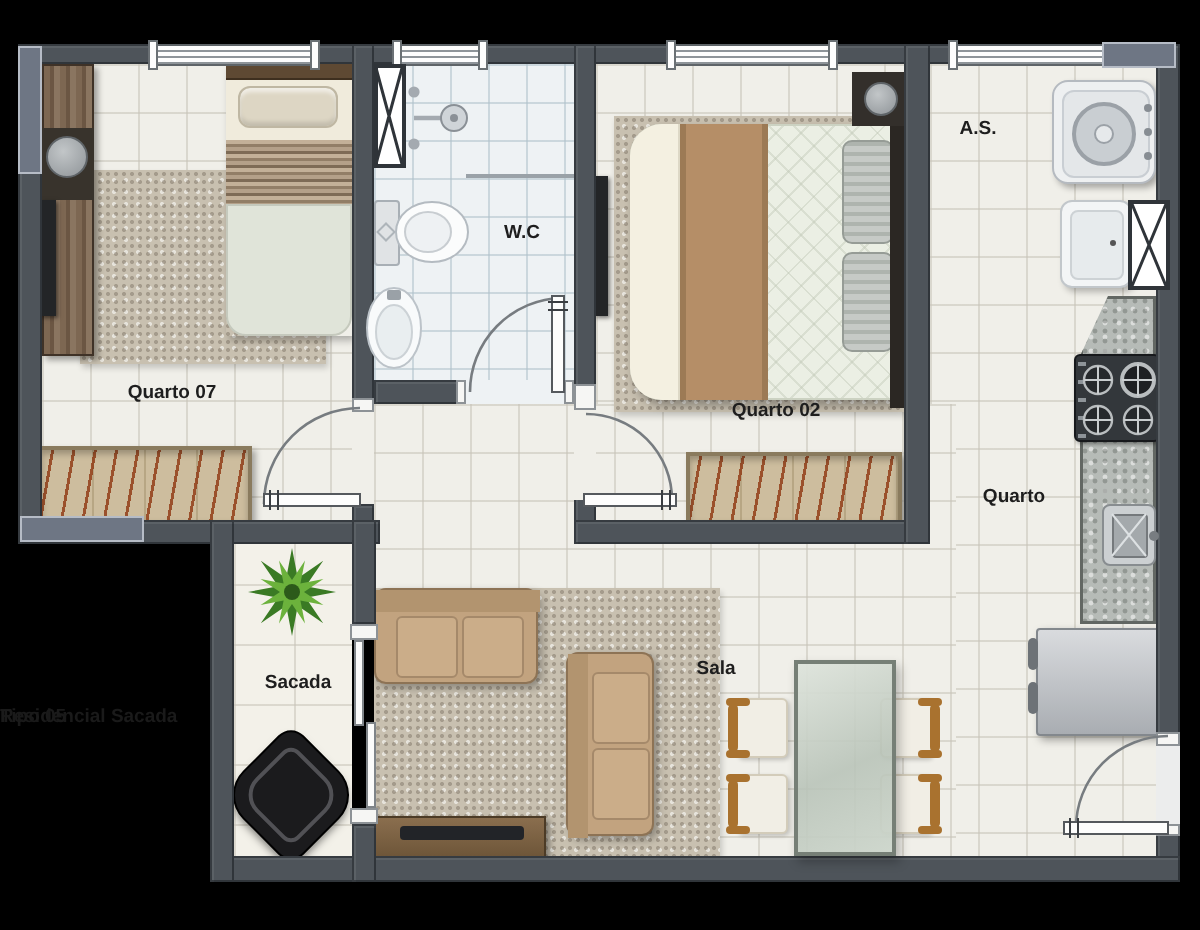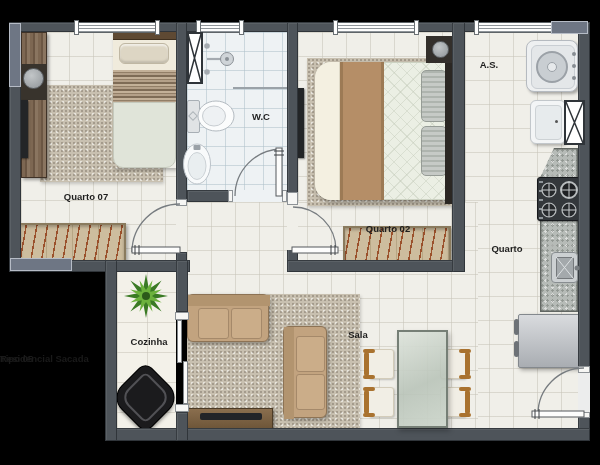--- a/index.html
+++ b/index.html
@@ -343,24 +343,24 @@
     </g>
     <g>
       <polygon points="168,296 152.9,298.9 161.6,311.6 148.9,302.9 146,318 143.1,302.9 130.4,311.6 139.1,298.9 124,296 139.1,293.1 130.4,280.4 143.1,289.1 146,274 148.9,289.1 161.6,280.4 152.9,293.1" fill="#3a7a24"></polygon>
       <polygon points="161.7,302.5 150.2,300.2 152.5,311.7 146,302 139.5,311.7 141.8,300.2 130.3,302.5 140,296 130.3,289.5 141.8,291.8 139.5,280.3 146,290 152.5,280.3 150.2,291.8 161.7,289.5 152,296" fill="#6cb23c"></polygon>
       <circle cx="146" cy="296" r="4" fill="#2c5a1a"></circle>
     </g>
   </svg>
 
   <div class="lbl" style="left:86px;top:192px">Quarto 07</div>
   <div class="lbl" style="left:261px;top:112px">W.C</div>
-  <div class="lbl" style="left:388px;top:224px">Quarto 02</div>
+  <div class="lbl" style="left:388px;top:201px">Quarto 02</div>
   <div class="lbl" style="left:489px;top:60px">A.S.</div>
   <div class="lbl" style="left:507px;top:244px">Quarto</div>
   <div class="lbl" style="left:358px;top:330px">Sala</div>
-  <div class="lbl" style="left:149px;top:337px">Cozinha</div>
+  <div class="lbl" style="left:149px;top:337px">Sacada</div>
 
   <div class="wm" style="left:0;top:352px">
     <div>Residencial Sacada</div>
     <div>Tipo 05</div>
   </div>
 
 </div>
 
 </body></html>

